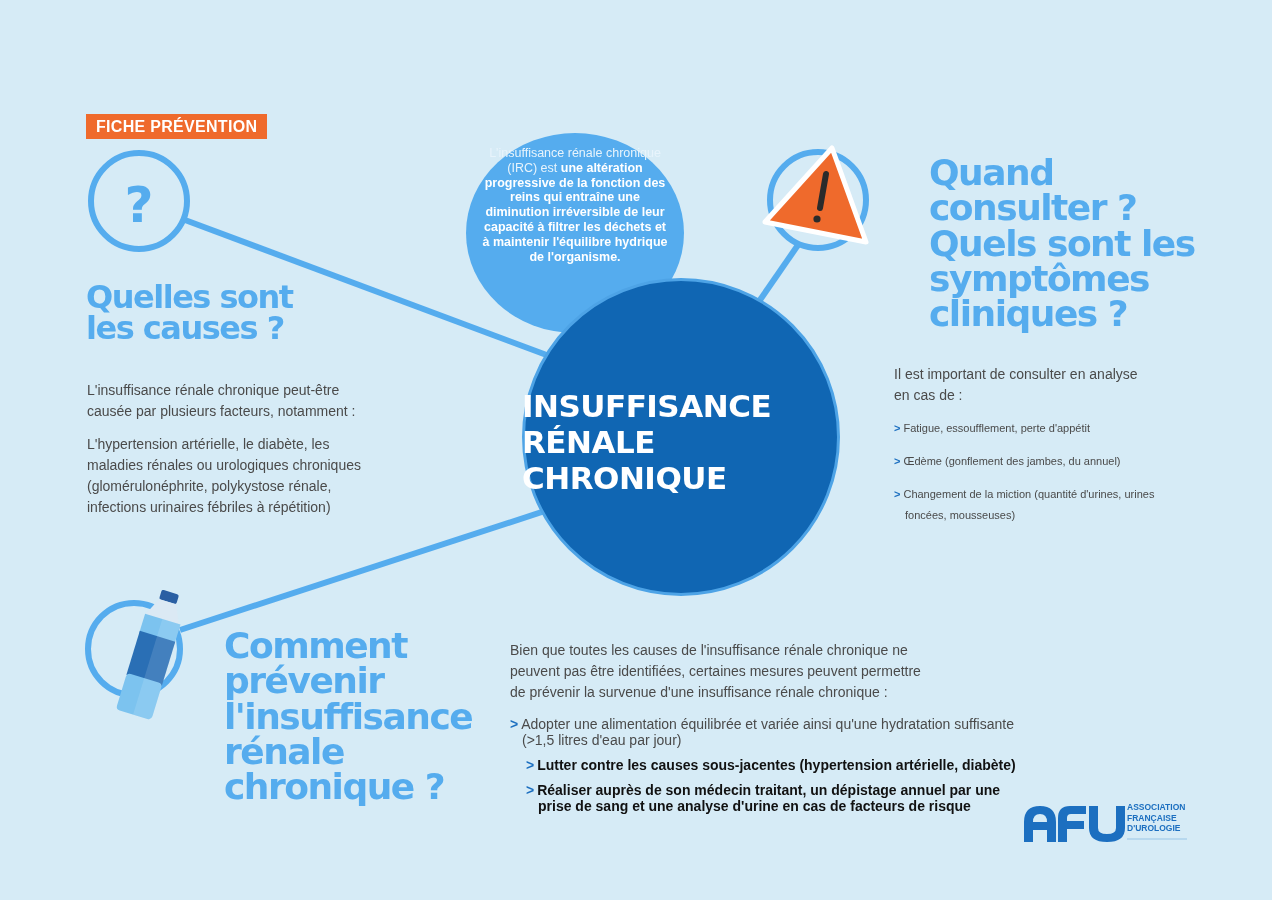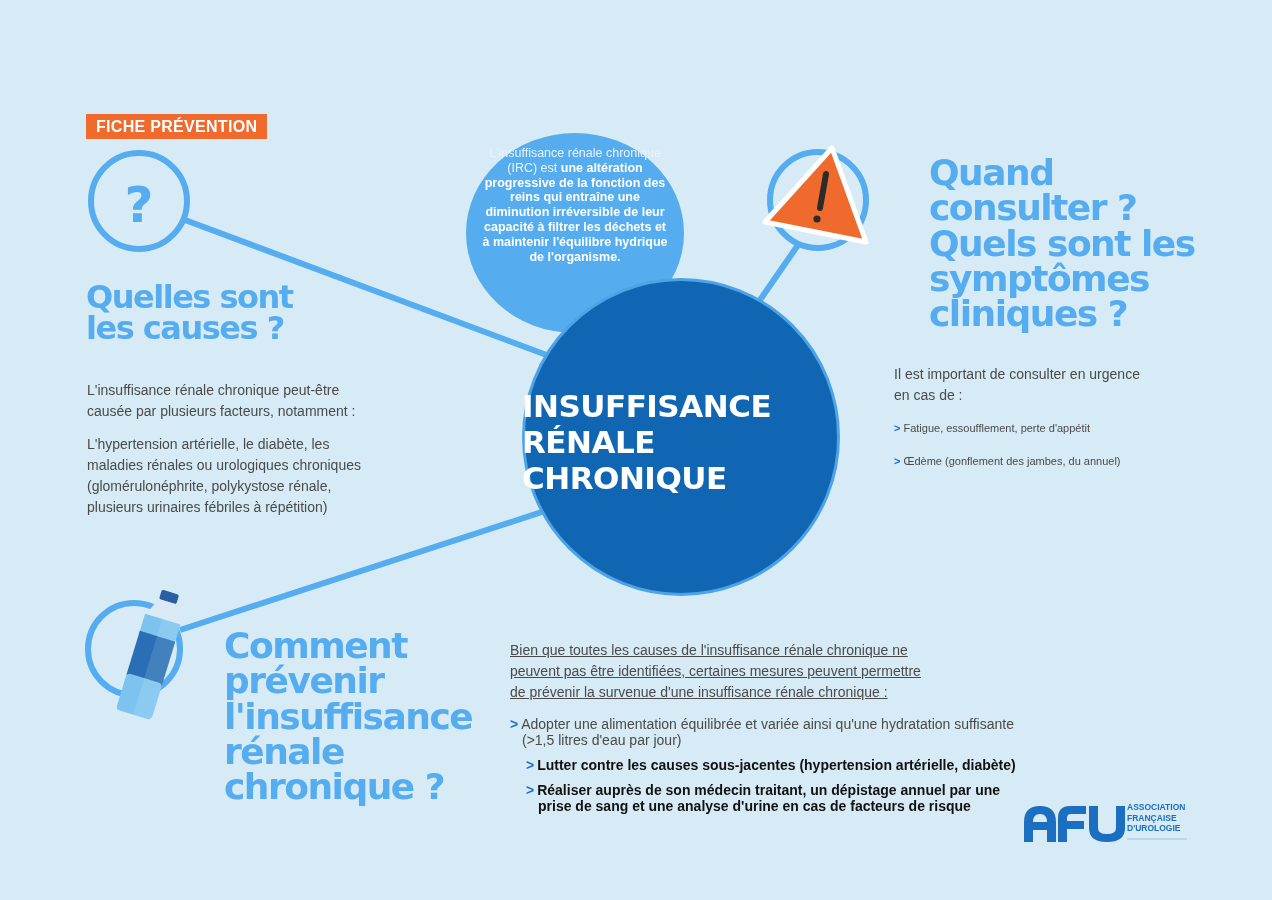--- a/index.html
+++ b/index.html
@@ -11,21 +11,21 @@
   .h-causes { left:86px; top:282px; font-size:32px; width:260px; }
   .h-consult { left:894px; top:155px; font-size:36px; width:300px;margin-left:35px; }
   .h-prevent { left:224px; top:628px; font-size:36px; width:280px; }
   .body-text { font-size:14px; line-height:21px; color:#4a4a4a; }
   .causes-intro { left:87px; top:380px; width:300px; }
   .causes-list { left:87px; top:434px; width:300px; }
   .consult-intro { left:894px; top:364px; width:260px; }
   .sym-list { left:894px; top:418px; width:300px; list-style:none; margin:0; padding:0; }
   .sym-list li { margin-bottom:12px; font-size:11px; line-height:21px; color:#4a4a4a; padding-left:11px; text-indent:-11px; }
   .chev { color:#1c6fc0; font-weight:bold; margin-right:3px; }
-  .prevent-intro { left:510px; top:640px; width:420px;text-decoration:underline; }
+  .prevent-intro { left:510px; top:640px; width:420px; }
   .prev-list { left:510px; top:716px; width:520px; list-style:none; margin:0; padding:0; }
   .prev-list li { font-size:14px; line-height:16px; color:#4a4a4a; margin-bottom:9px; padding-left:12px; text-indent:-12px; }
   .prev-list li.bold { color:#111; font-weight:bold;margin-left:16px; }
   .def-circle { left:466px; top:133px; width:218px; height:200px; border-radius:50%; background:#55acee; }
   .def-text { left:480px; top:146px; width:190px; text-align:center; color:#fff; font-size:12.5px; line-height:14.8px; }
   .def-text .light { font-weight:normal; color:#e8f4fc; }
   .def-text .strong { font-weight:bold; }
   .main-circle { left:522px; top:278px; width:318px; height:318px; border-radius:50%; background:#1066b3; border:3px solid #4da3e6; box-sizing:border-box; }
   .main-title { left:522px; top:388px; width:318px; text-align:left; color:#fff; font-weight:bold; font-size:31px; line-height:36px; font-family:"DejaVu Sans", sans-serif; letter-spacing:-0.5px; }
   .logo { left:1022px; top:800px; width:170px; height:46px; }
@@ -73,27 +73,28 @@
   <span class="light">L'insuffisance rénale chronique (IRC) est </span><span class="strong">une altération progressive de la fonction des reins qui entraîne une diminution irréversible de leur capacité à filtrer les déchets et à maintenir l'équilibre hydrique de l'organisme.</span>
 </div>
 <div class="abs main-title">
   <div>INSUFFISANCE</div>
   <div>RÉNALE</div>
   <div>CHRONIQUE</div>
 </div>
 
 <h2 class="abs heading h-causes">Quelles sont les causes ?</h2>
 <div class="abs body-text causes-intro">L'insuffisance rénale chronique peut-être causée par plusieurs facteurs, notamment :</div>
-<div class="abs body-text causes-list">L'hypertension artérielle, le diabète, les maladies rénales ou urologiques chroniques (glomérulonéphrite, polykystose rénale, plusieurs urinaires fébriles à répétition)</div>
+<div class="abs body-text causes-list">L'hypertension artérielle, le diabète, les maladies rénales ou urologiques chroniques (glomérulonéphrite, polykystose rénale, infections urinaires fébriles à répétition)</div>
 
 <h2 class="abs heading h-consult">Quand consulter ? Quels sont les symptômes cliniques ?</h2>
-<div class="abs body-text consult-intro">Il est important de consulter en urgence en cas de :</div>
+<div class="abs body-text consult-intro">Il est important de consulter en analyse en cas de :</div>
 <ul class="abs sym-list">
   <li><span class="chev">&gt;</span><span>Fatigue, essoufflement, perte d'appétit</span></li>
   <li><span class="chev">&gt;</span><span>Œdème (gonflement des jambes, du annuel)</span></li>
+  <li><span class="chev">&gt;</span><span>Changement de la miction (quantité d'urines, urines foncées, mousseuses)</span></li>
 </ul>
 
 <h2 class="abs heading h-prevent">Comment prévenir l'insuffisance rénale chronique ?</h2>
 <div class="abs body-text prevent-intro">Bien que toutes les causes de l'insuffisance rénale chronique ne peuvent pas être identifiées, certaines mesures peuvent permettre de prévenir la survenue d'une insuffisance rénale chronique :</div>
 <ul class="abs prev-list">
   <li><span class="chev">&gt;</span><span>Adopter une alimentation équilibrée et variée ainsi qu'une hydratation suffisante (&gt;1,5 litres d'eau par jour)</span></li>
   <li class="bold"><span class="chev">&gt;</span><span>Lutter contre les causes sous-jacentes (hypertension artérielle, diabète)</span></li>
   <li class="bold"><span class="chev">&gt;</span><span>Réaliser auprès de son médecin traitant, un dépistage annuel par une prise de sang et une analyse d'urine en cas de facteurs de risque</span></li>
 </ul>
 

